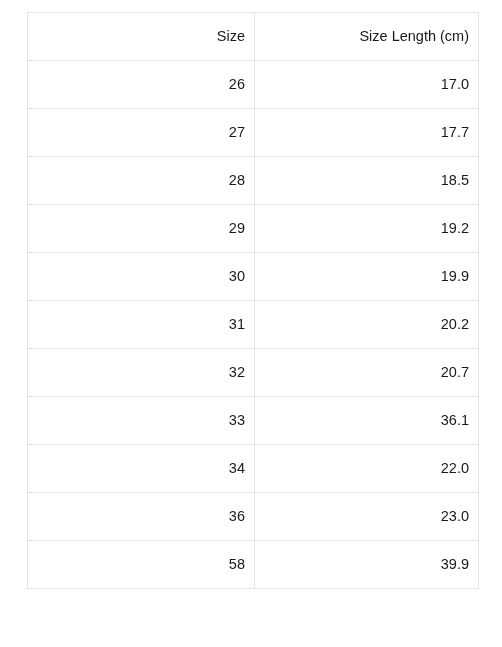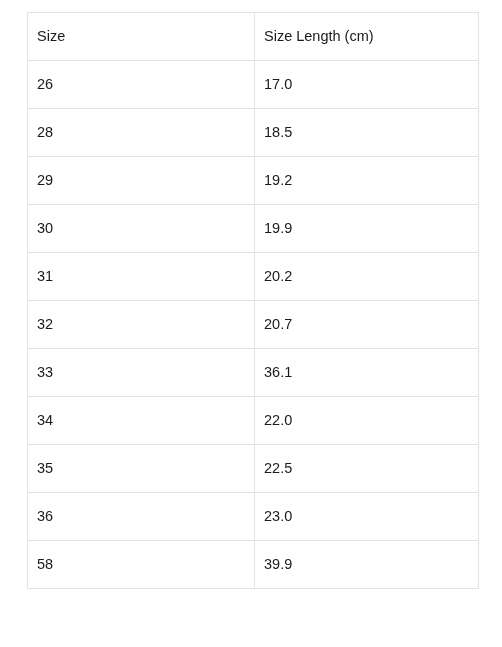--- a/index.html
+++ b/index.html
@@ -37,21 +37,21 @@
 
   .size-table col.col-size   { width: 227px; }
   .size-table col.col-length { width: 224px; }
 
   .size-table th,
   .size-table td {
     height: 48px;
     box-sizing: border-box;
     border: 1px solid #e3e3e3;
     padding: 0 9px;
-    text-align: left;
+    text-align: right;
     vertical-align: middle;
     font-size: 14.5px;
     font-weight: normal;
     line-height: 1.2;
     color: #1a1a1a;
     white-space: nowrap;
     overflow: hidden;
   }
 
   .size-table thead th {
@@ -73,20 +73,24 @@
         <th>Size</th>
         <th>Size Length (cm)</th>
       </tr>
     </thead>
     <tbody>
       <tr>
         <td>26</td>
         <td>17.0</td>
       </tr>
       <tr>
+        <td>27</td>
+        <td>17.7</td>
+      </tr>
+      <tr>
         <td>28</td>
         <td>18.5</td>
       </tr>
       <tr>
         <td>29</td>
         <td>19.2</td>
       </tr>
       <tr>
         <td>30</td>
         <td>19.9</td>
@@ -101,24 +105,20 @@
       </tr>
       <tr>
         <td>33</td>
         <td>36.1</td>
       </tr>
       <tr>
         <td>34</td>
         <td>22.0</td>
       </tr>
       <tr>
-        <td>35</td>
-        <td>22.5</td>
-      </tr>
-      <tr>
         <td>36</td>
         <td>23.0</td>
       </tr>
       <tr>
         <td>58</td>
         <td>39.9</td>
       </tr>
     </tbody>
   </table>
 

